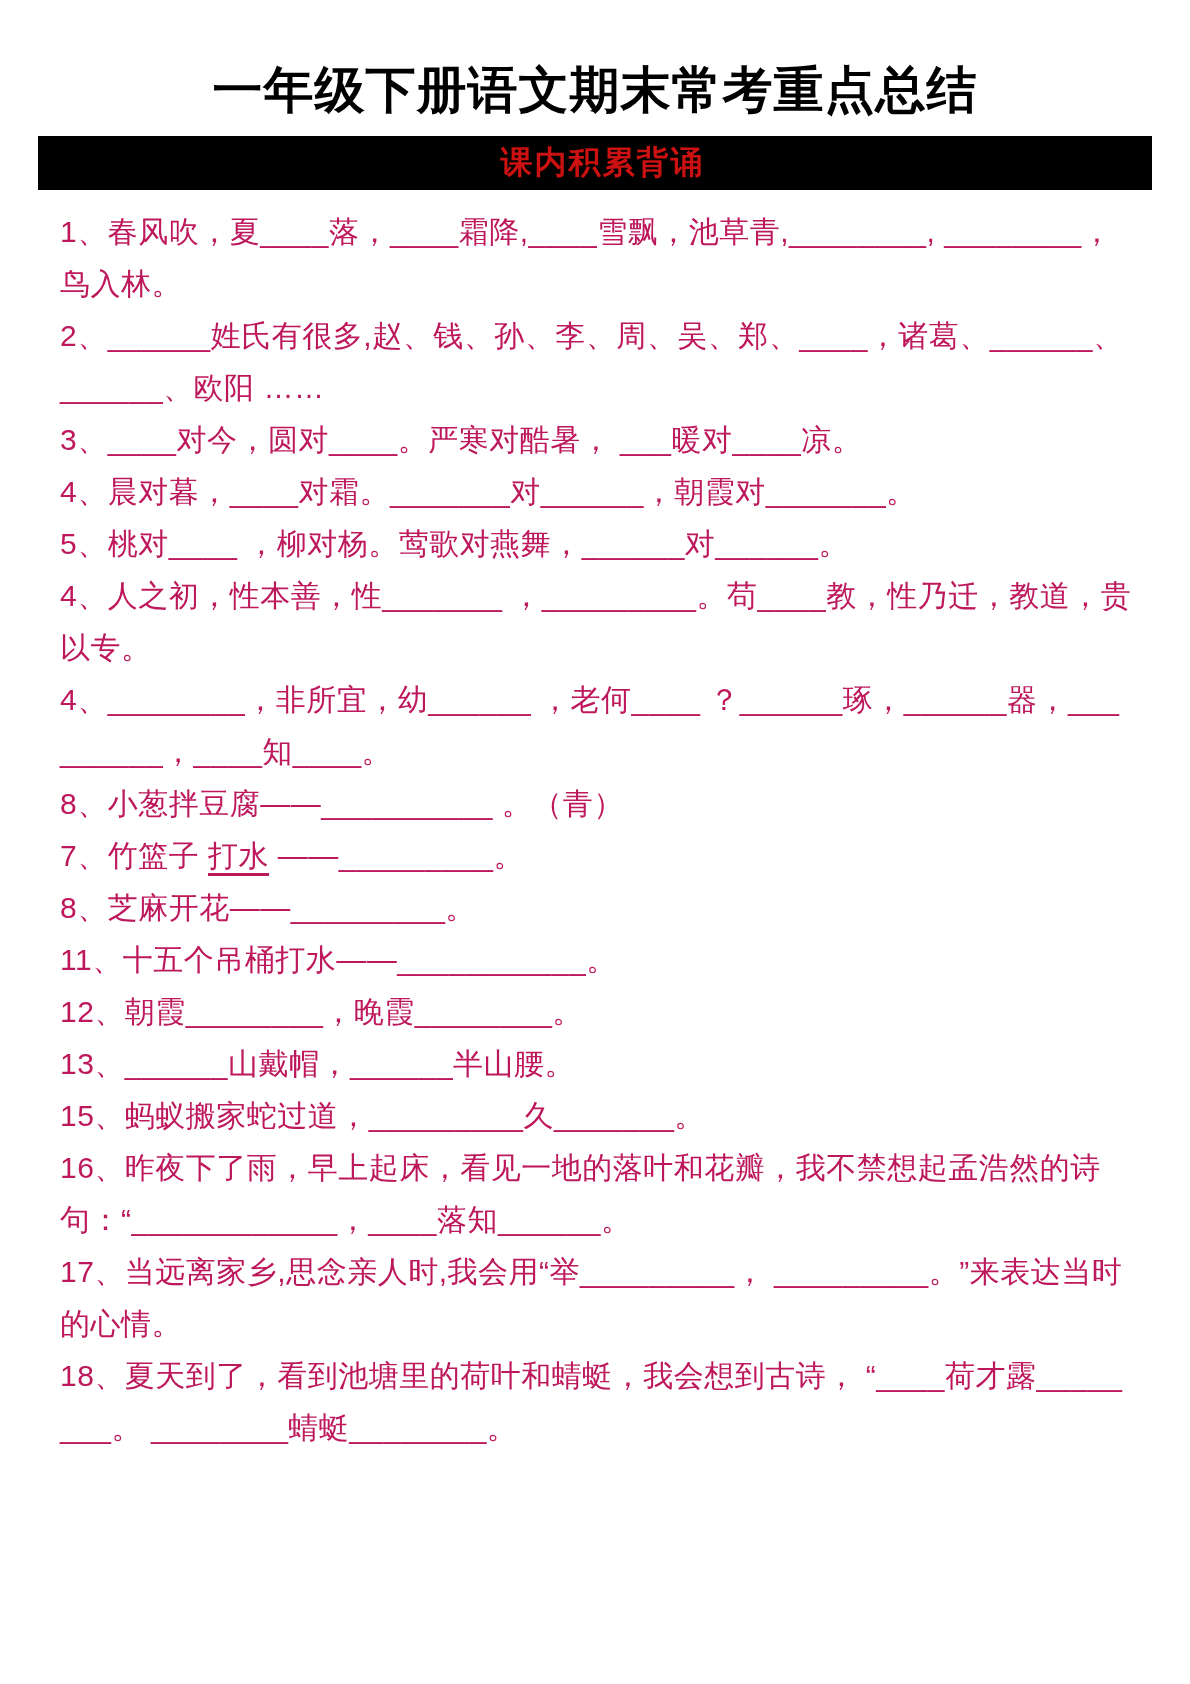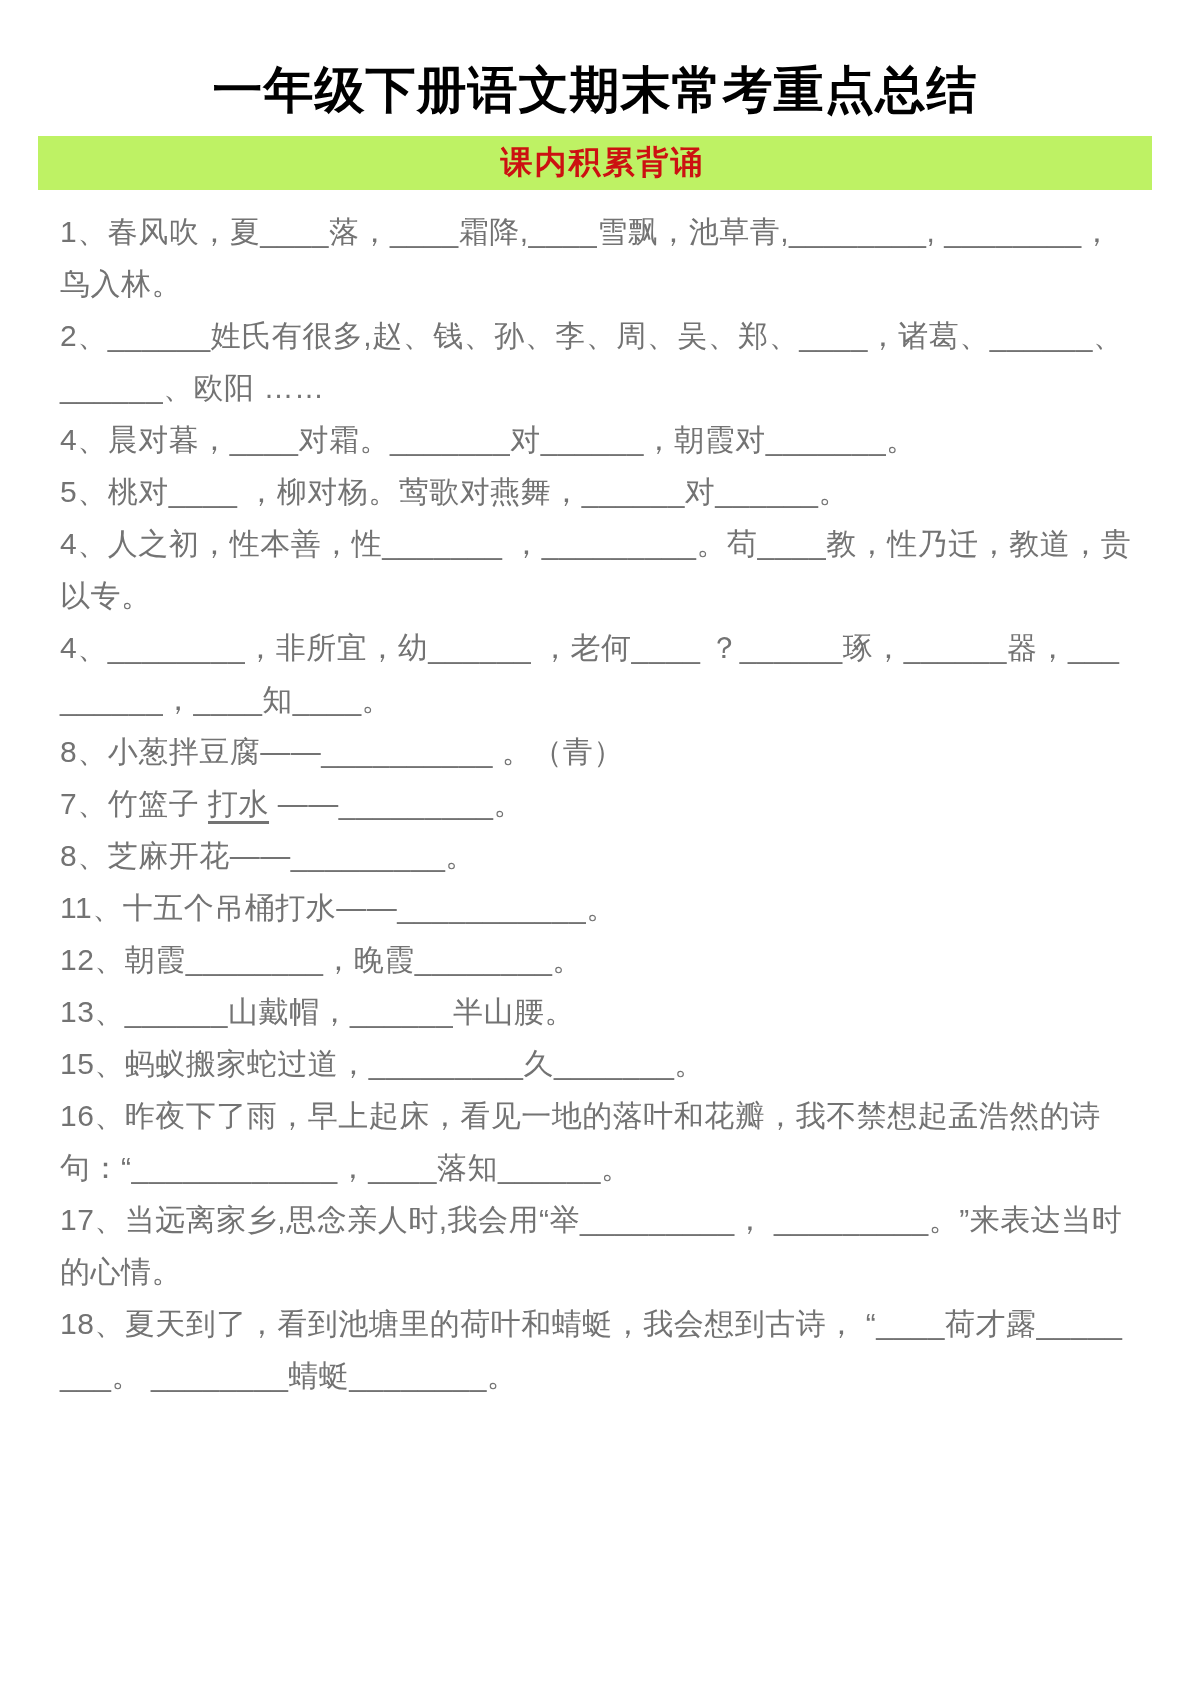--- a/index.html
+++ b/index.html
@@ -39,47 +39,48 @@
   }
   .banner-text {
     font-size: 32px;
     font-weight: 700;
     letter-spacing: 2px;
   }
   .content {
     padding: 16px 56px 0 60px;
     font-size: 30px;
     line-height: 52px;
-    color: #737373;
+    color: #be185d;
     letter-spacing: 0.5px;
   }
   .content p {
     margin: 0;
     word-break: break-all;
     white-space: normal;
   }
   .filled {
     text-decoration: underline;
     text-underline-offset: 7px;
   }
 </style>
 </head>
 <body>
 
 <div class="sheet">
 
   <h1 class="title">一年级下册语文期末常考重点总结</h1>
 
-  <div class="banner" style="background: #bef264; padding-left: 15px;">
+  <div class="banner" style="background: #000000; padding-left: 15px;">
     <span class="banner-text" style="color: rgb(204, 17, 17);">课内积累背诵</span>
   </div>
 
   <div class="content">
     <p>1、春风吹，夏____落，____霜降,____雪飘，池草青,________, ________，鸟入林。</p>
     <p>2、______姓氏有很多,赵、钱、孙、李、周、吴、郑、____，诸葛、______、______、欧阳 ……</p>
+    <p>3、____对今，圆对____。严寒对酷暑， ___暖对____凉。</p>
     <p>4、晨对暮，____对霜。_______对______，朝霞对_______。</p>
     <p>5、桃对____ ，柳对杨。莺歌对燕舞，______对______。</p>
     <p>4、人之初，性本善，性_______ ，_________。苟____教，性乃迁，教道，贵以专。</p>
     <p>4、________，非所宜，幼______ ，老何____ ？______琢，______器，_________，____知____。</p>
     <p>8、小葱拌豆腐——__________ 。（青）</p>
     <p><span>7、竹篮子 </span><span class="filled">打水</span><span> ——_________。</span></p>
     <p>8、芝麻开花——_________。</p>
     <p>11、十五个吊桶打水——___________。</p>
     <p>12、朝霞________，晚霞________。</p>
     <p>13、______山戴帽，______半山腰。</p>

